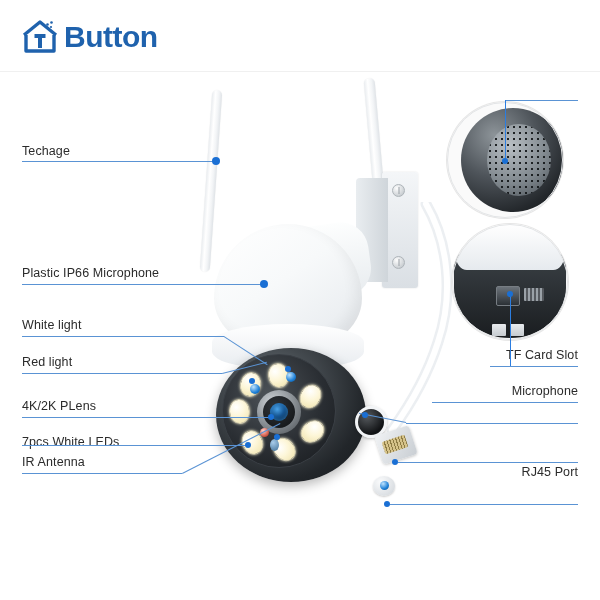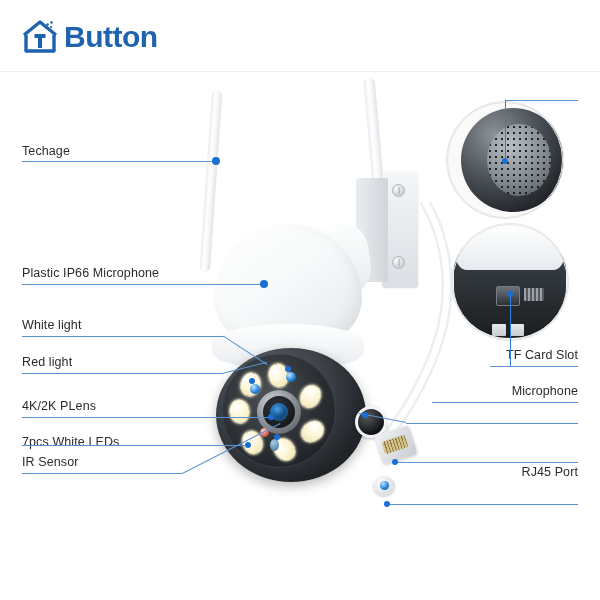--- a/index.html
+++ b/index.html
@@ -210,21 +210,21 @@
   <div class="cdot sm" style="left:249px;top:378px;"></div>
 
   <div class="callout left" style="left:22px;top:399px;">4K/2K PLens</div>
   <div class="cline" style="left:22px;top:417px;width:250px;"></div>
   <div class="cdot sm" style="left:268px;top:414px;"></div>
 
   <div class="callout left" style="left:22px;top:427px;margin-top:8px;">7pcs White LEDs</div>
   <div class="cline" style="left:22px;top:445px;width:226px;"></div>
   <div class="cdot sm" style="left:245px;top:442px;"></div>
 
-  <div class="callout left" style="left:22px;top:455px;">IR Sensor</div>
+  <div class="callout left" style="left:22px;top:455px;">IR Antenna</div>
   <div class="cline" style="left:22px;top:473px;width:160px;"></div>
   <div class="cdiag" style="left:182px;top:473px;width:110px;transform:rotate(-27deg);"></div>
   <div class="cdot sm" style="left:274px;top:434px;"></div>
 
   <div class="cline" style="left:505px;top:100px;width:73px;"></div>
   <div class="cline" style="left:505px;top:100px;width:1px;height:62px;background:#2b7de0;"></div>
   <div class="cdot sm" style="left:502px;top:158px;"></div>
 
   <div class="callout right" style="left:460px;top:348px;width:118px;">TF Card Slot</div>
   <div class="cline" style="left:490px;top:366px;width:88px;"></div>

